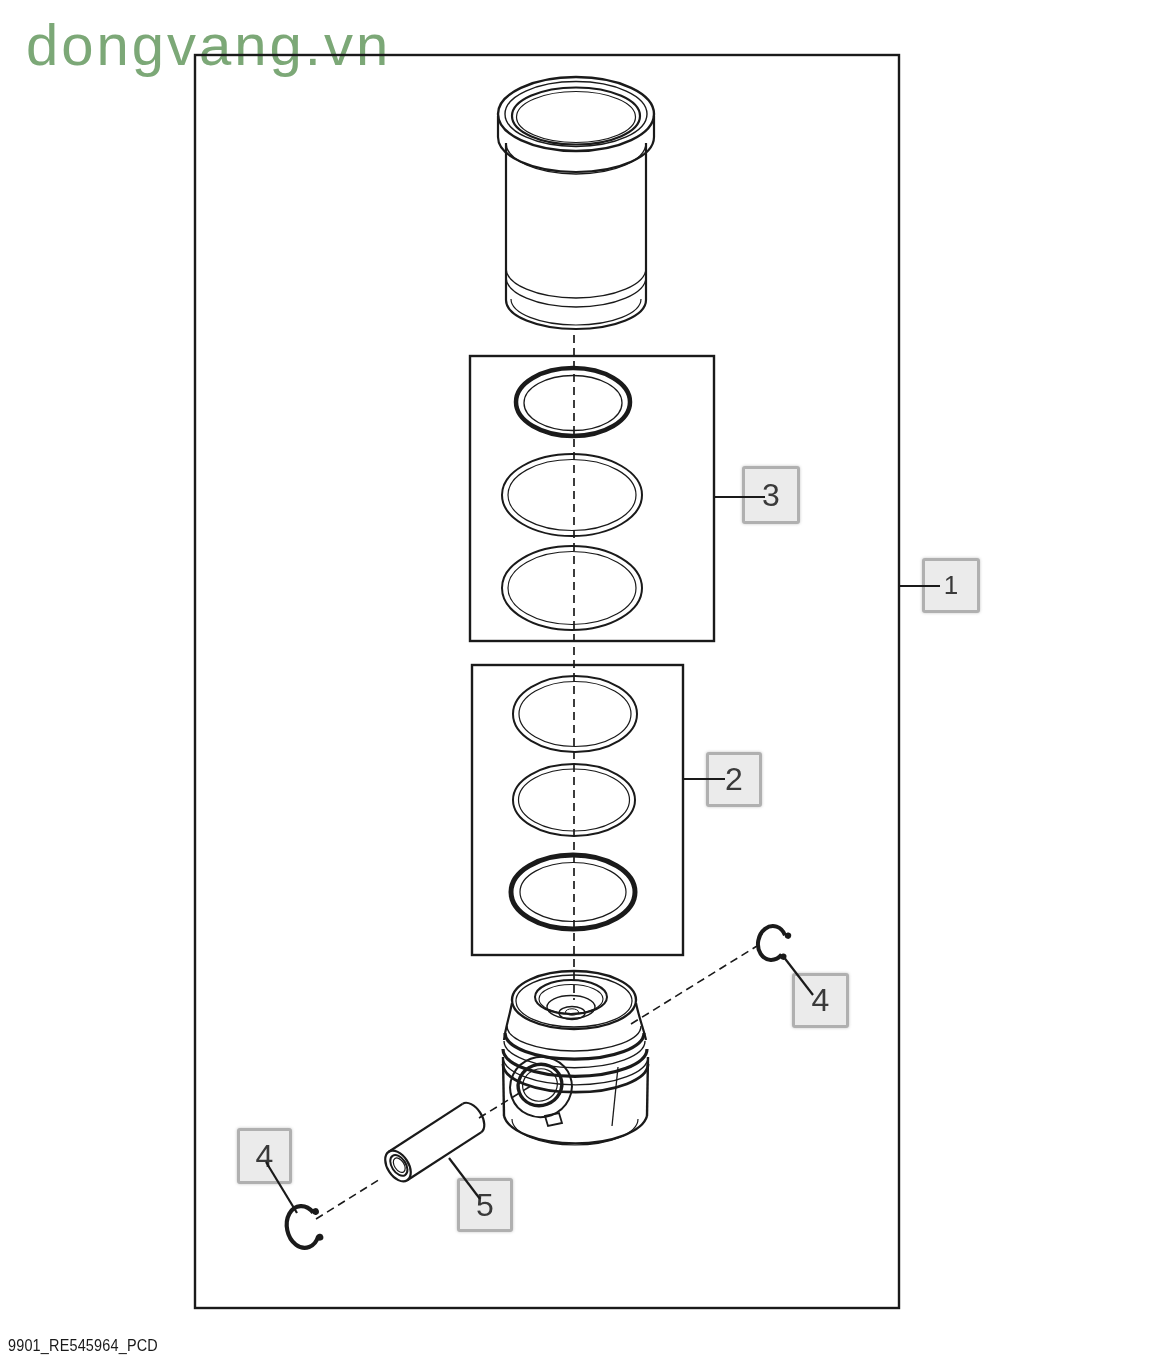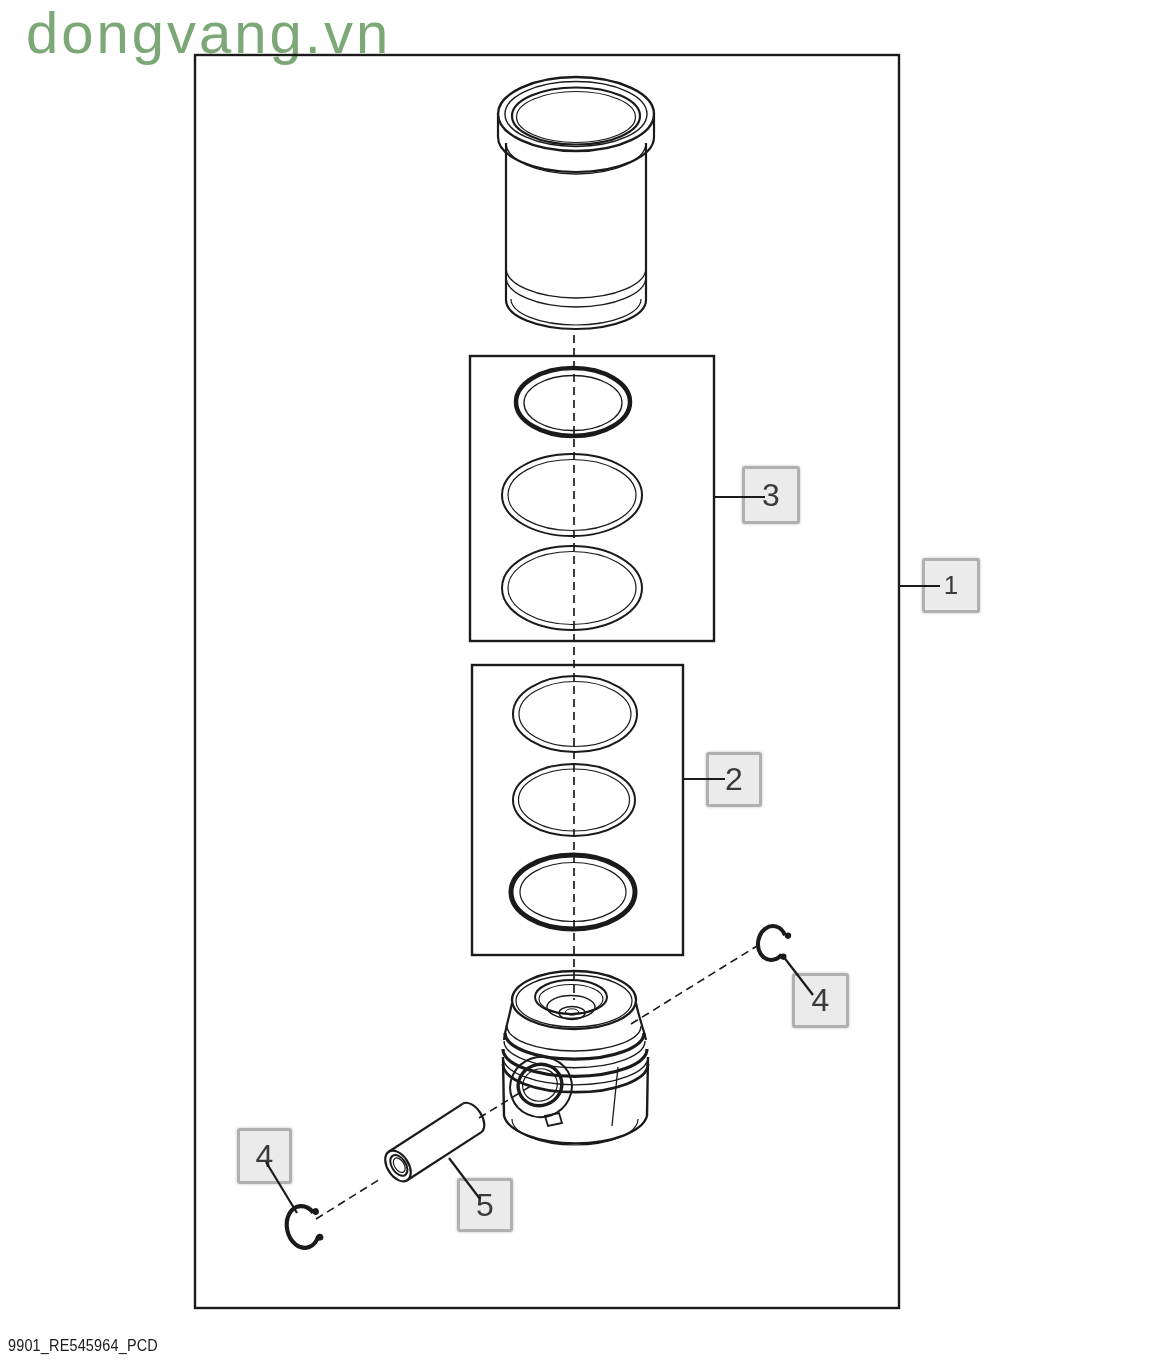--- a/index.html
+++ b/index.html
@@ -9,21 +9,21 @@
     --callout-fill:#ebebeb;
     --callout-border:#b0b0b0;
     --callout-text:#3a3a3a;
   }
   *{margin:0;padding:0;box-sizing:border-box;}
   html,body{width:1170px;height:1364px;background:var(--background);
     font-family:"Liberation Sans",sans-serif;overflow:hidden;position:relative;}
   .stage{position:absolute;left:0;top:0;width:1170px;height:1364px;}
 
   .watermark{
-    position:absolute;left:26px;top:4px;
+    position:absolute;left:26px;top:16px;
     font-size:58px;line-height:58px;letter-spacing:3px;
     color:var(--watermark-color);white-space:nowrap;user-select:none;
   }
   .caption{
     position:absolute;left:8px;top:1336px;
     font-size:17px;color:var(--line-color);
     transform:scaleX(0.85);transform-origin:left center;
     white-space:nowrap;letter-spacing:0.2px;
   }
   .callout{

